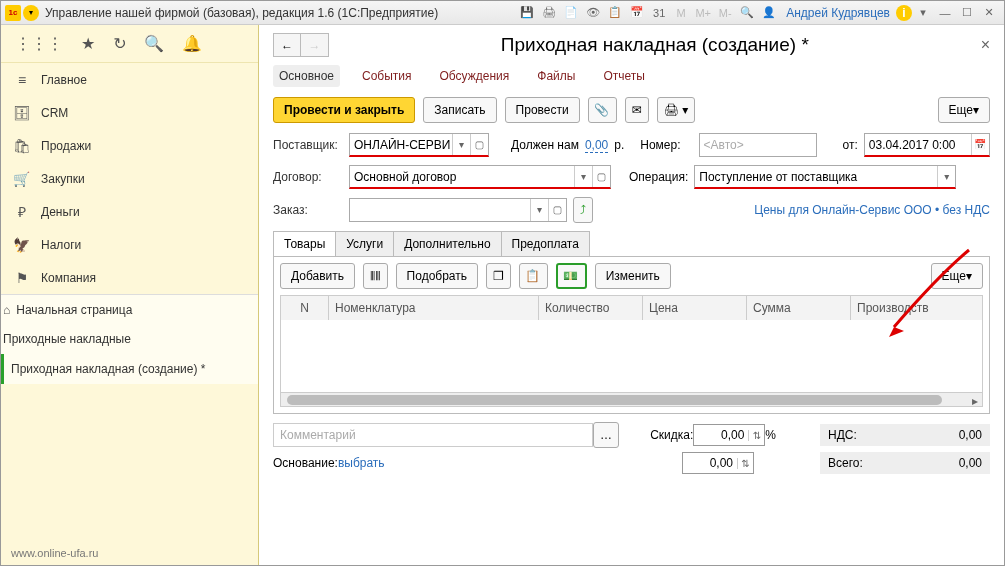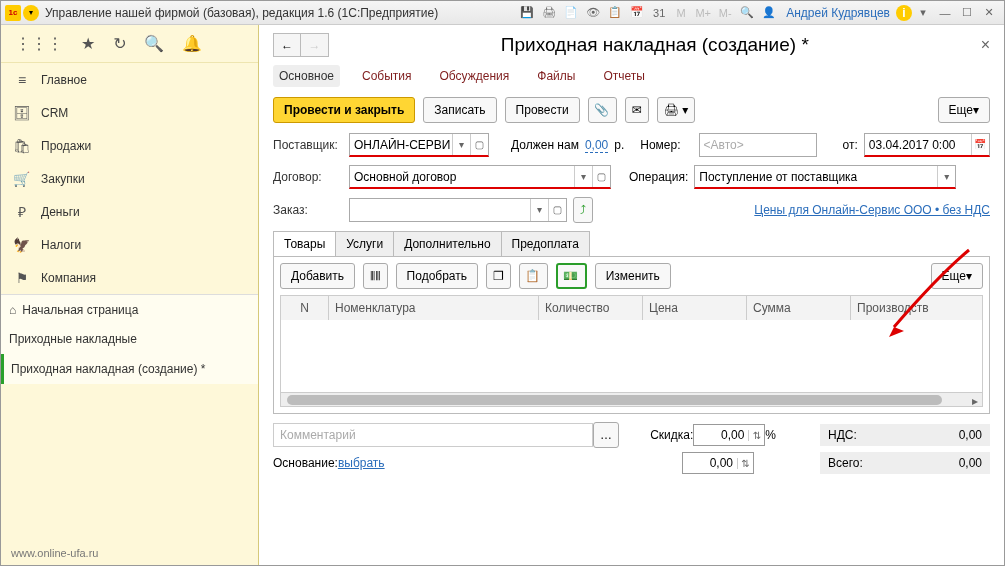--- a/index.html
+++ b/index.html
@@ -12,21 +12,21 @@
 .titlebar .tbtn { width: 20px; height: 18px; margin: 0 1px; display: inline-flex; align-items: center; justify-content: center; color: #666; font-size: 11px; }
 .titlebar .user { color: #2a6dbb; margin: 0 6px; }
 .titlebar .info { width:16px;height:16px;background:#ffcc00;border-radius:50%;text-align:center;line-height:16px;color:#fff;font-weight:bold;}
 .main { display: flex; height: calc(100% - 24px); }
 .sidebar { width: 258px; background: #fef8d9; border-right: 1px solid #d6c97a; display: flex; flex-direction: column; }
 .sb-top { height: 38px; display: flex; align-items: center; gap: 18px; padding: 0 14px; border-bottom: 1px solid #eee5b0; }
 .sb-top span { font-size: 16px; color: #555; }
 .nav-item { height: 33px; display: flex; align-items: center; padding: 0 12px; gap: 10px; color: #333; }
 .nav-item .ico { width: 18px; text-align: center; color: #555; font-size: 14px; }
 .sub-list { background: #fffdf0; }
-.sub-item { height: 30px; display: flex; align-items: center; padding: 0 8px; color: #333; }
+.sub-item { height: 30px; display: flex; align-items: center; padding: 0 2px; color: #333; }
 .sub-item.active { border-left: 3px solid #2aa02a; padding-left: 7px; }
 .sidebar-footer { margin-top: auto; padding: 6px 10px; color: #777; font-size: 11px; }
 .content { flex: 1; background: #fff; position: relative; padding: 8px 14px 10px 14px; }
 .hdr { display: flex; align-items: center; margin-bottom: 8px; }
 .nav-arrow { width: 28px; height: 24px; border: 1px solid #bbb; background: #f5f5f5; text-align: center; line-height: 22px; }
 .nav-arrow + .nav-arrow { border-left: none; }
 .hdr h1 { flex: 1; text-align: center; font-size: 19px; font-weight: normal; }
 .close-x { font-size: 16px; color: #666; }
 .tabs1 { display: flex; gap: 16px; margin-bottom: 10px; align-items:center;}
 .tabs1 .t { color: #7f1d1d; padding: 4px 6px; }
@@ -34,21 +34,21 @@
 .cmdrow { display: flex; gap: 8px; margin-bottom: 10px; align-items:center;}
 .btn { border: 1px solid #aaa; background: #f8f8f8; height: 26px; padding: 0 10px; border-radius: 3px; display: inline-flex; align-items: center; }
 .btn.primary { background: #ffd633; border-color: #cc9900; font-weight: bold; }
 .btn.icon { padding: 0 6px; }
 .row { display: flex; align-items: center; margin-bottom: 8px; gap: 6px; }
 .lbl { color: #333; }
 .inp { border: 1px solid #aaa; height: 24px; background: #fff; display: flex; align-items: center; }
 .inp .txt { flex: 1; padding: 0 4px; white-space: nowrap; overflow: hidden; }
 .inp .dd, .inp .op { width: 18px; text-align: center; border-left: 1px solid #ccc; height: 100%; line-height: 22px; color: #666; font-size: 10px; }
 .red-und { border-bottom: 2px solid #d00 !important; }
-.link { color: #2a6dbb; text-decoration: underline; }
+.link { color: #2a6dbb; }
 .dotlink { color: #2a6dbb; border-bottom: 1px dashed #2a6dbb; }
 .tabs2 { display: flex; border: 1px solid #bbb; border-bottom: none; width: fit-content; }
 .tabs2 .t2 { padding: 5px 10px; border-right: 1px solid #bbb; background: #efefef; }
 .tabs2 .t2.active { background: #fff; }
 .tblwrap { border: 1px solid #bbb; padding: 6px; }
 .tblcmd { display: flex; gap: 8px; margin-bottom: 6px; align-items: center; }
 .highlight-btn { border: 2px solid #2a9d2a; }
 .grid { border: 1px solid #ccc; }
 .grid-head { display: flex; background: #f3f3f3; }
 .grid-head .gh { border-right: 1px solid #ccc; padding: 5px 6px; color: #555; }

